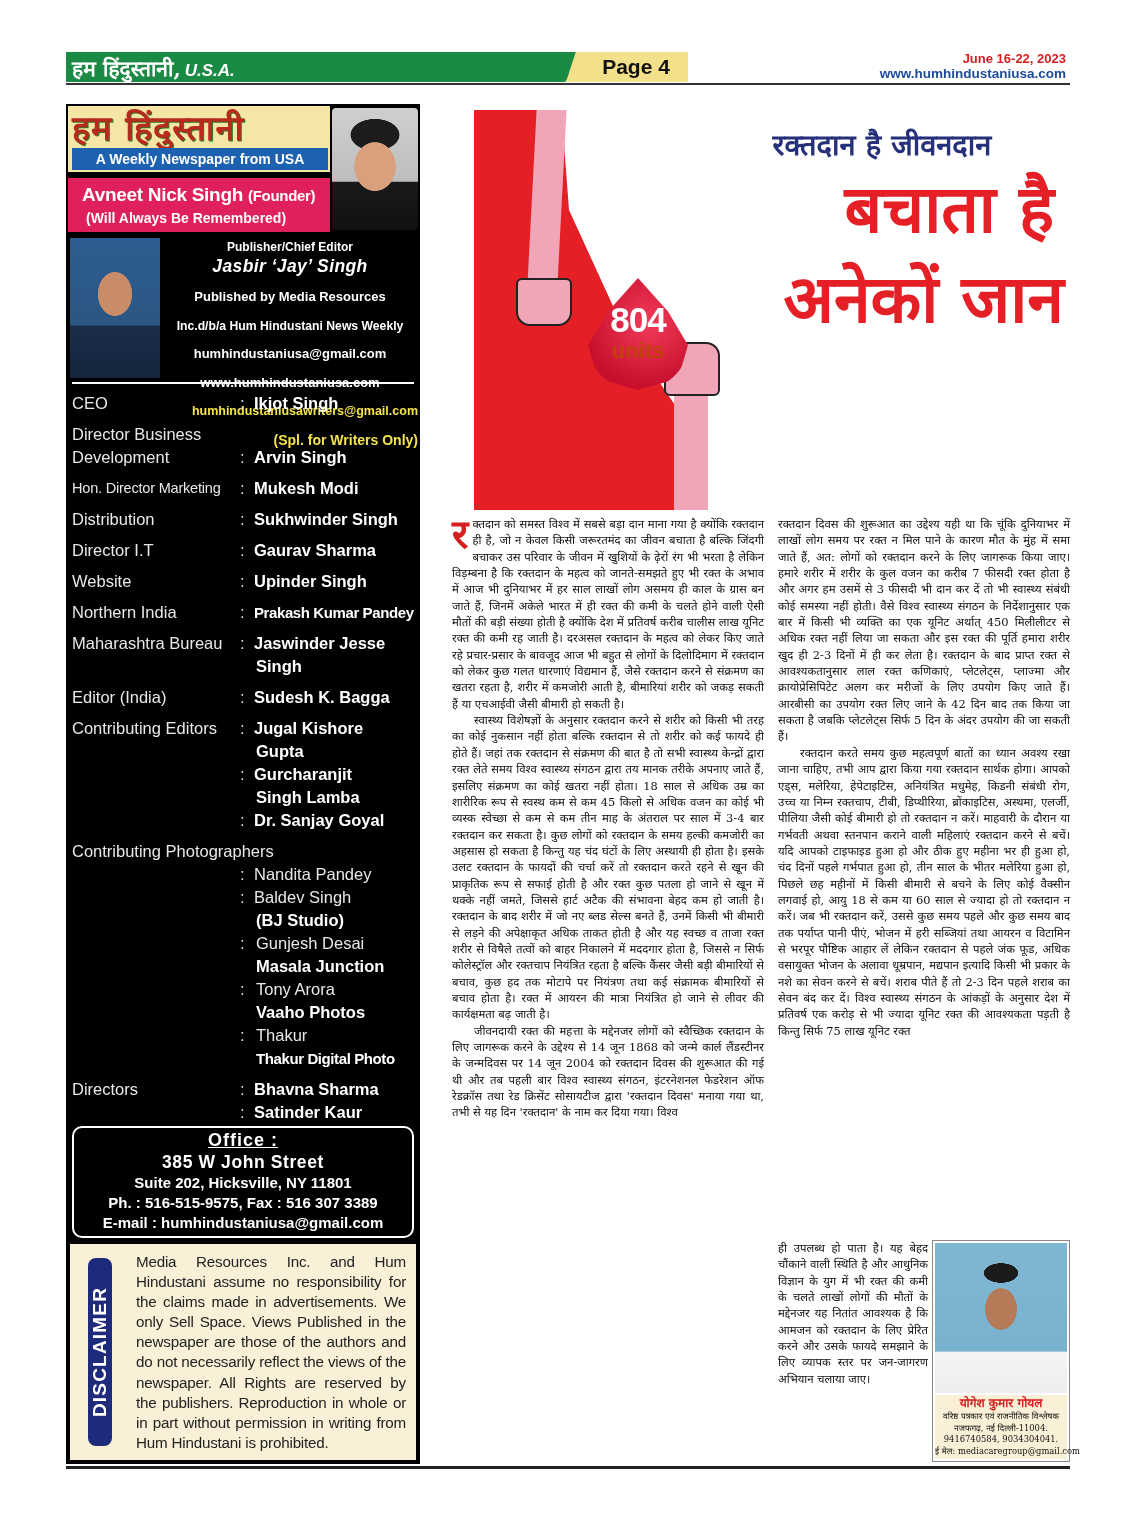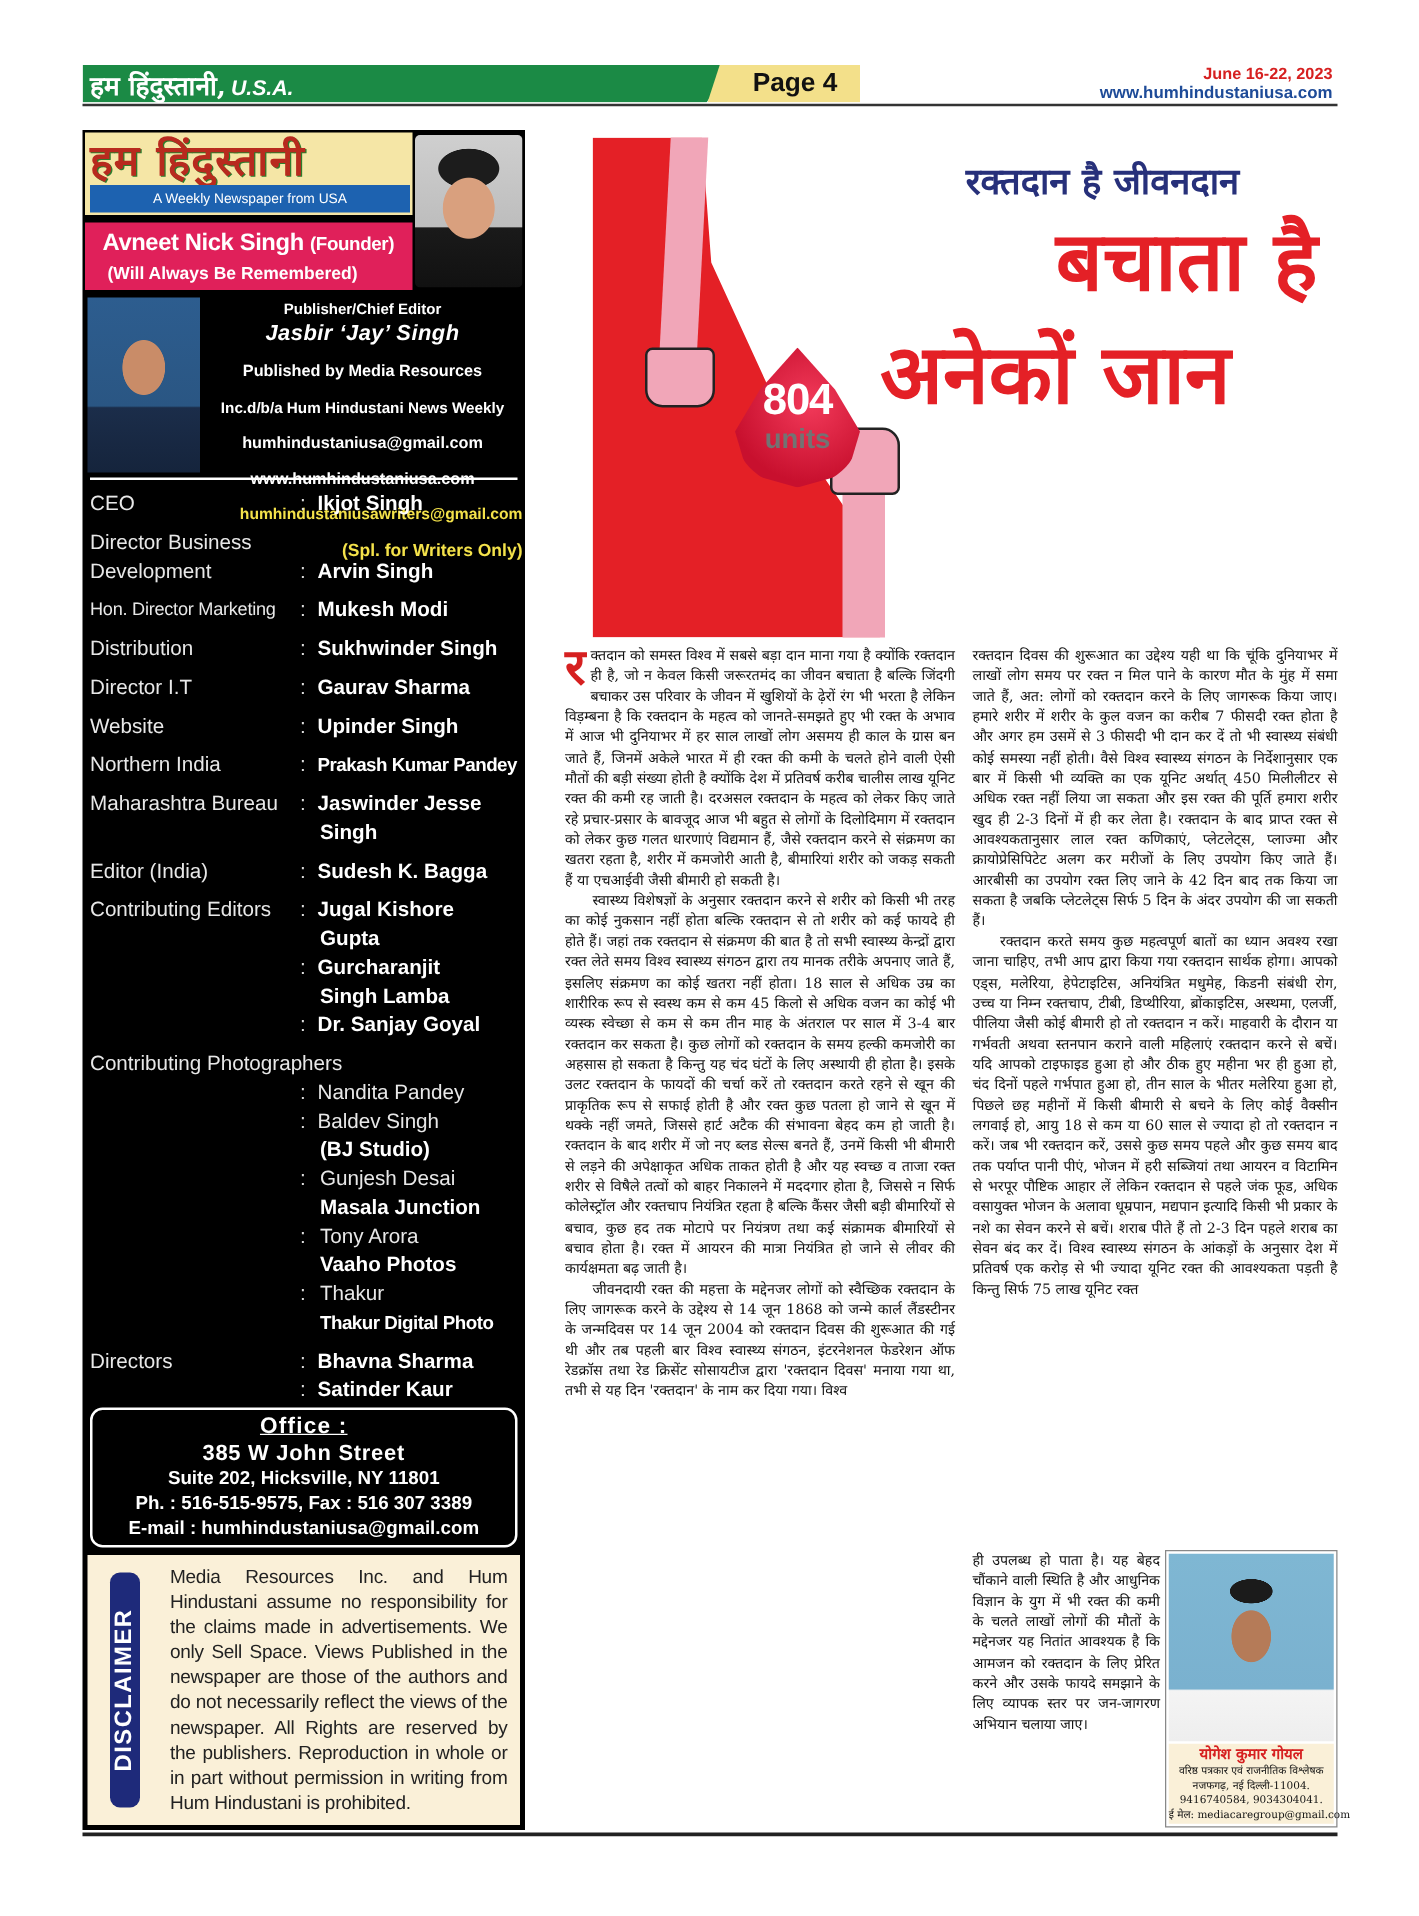--- a/index.html
+++ b/index.html
@@ -21,21 +21,21 @@
   .mh-url  { position: absolute; right: 4px; top: 14px; color: #1e4b98; font-weight: bold; font-size: 13.5px; }
   .mh-rule { position: absolute; left: 0; top: 31px; width: 1004px; height: 2px; background: #333; }
 
   
   .sidebar { position: absolute; left: 66px; top: 104px; width: 354px; height: 1360px; background: #000; }
   .brand-box { position: absolute; left: 2px; top: 2px; width: 262px; height: 66px; background: #f5e6a6; }
   .brand-hindi { position: absolute; left: 4px; top: -2px; font-family: "DejaVu Serif", serif; font-weight: bold;
                  font-size: 34px; color: #b82a1e; letter-spacing: 1px; white-space: nowrap;
                  text-shadow: 1px 1px 0 #2d7d2d; }
   .brand-tag { position: absolute; left: 4px; top: 42px; width: 256px; height: 22px; background: #1d62b0;
-               color: #fff; font-weight: normal; font-size: 11px; text-align: center; line-height: 22px; }
+               color: #fff; font-weight: bold; font-size: 14px; text-align: center; line-height: 22px; }
   .founder-box { position: absolute; left: 2px; top: 74px; width: 262px; height: 54px; background: #e0205a; }
   .founder-name { position: absolute; left: 14px; top: 6px; color: #fff; font-weight: bold; font-size: 19px;
                   font-family: "Liberation Sans", sans-serif; white-space: nowrap; letter-spacing: -0.3px; }
   .founder-name .tag { font-size: 15px; font-weight: bold; }
   .founder-sub { position: absolute; left: 18px; top: 32px; color: #fff; font-weight: bold; font-size: 14px; white-space: nowrap; }
   .founder-photo { position: absolute; left: 266px; top: 4px; width: 86px; height: 122px; background:
                    radial-gradient(ellipse 34px 40px at 50% 48%, #d9a07e 60%, transparent 62%),
                    radial-gradient(ellipse 40px 26px at 50% 22%, #1c1c1c 60%, transparent 62%),
                    linear-gradient(180deg, #cfcfcf 0%, #bdbdbd 60%, #1a1a1a 61%, #111 100%);
                    border-radius: 4px; }
@@ -87,27 +87,27 @@
                 border-radius: 6px 6px 14px 14px; border: 2px solid #222; }
   .hero-arm2 { position: absolute; left: 200px; top: 278px; width: 34px; height: 122px; background: #f1a6b8; }
   .hero-fist2 { position: absolute; left: 190px; top: 232px; width: 56px; height: 54px; background: #f1a6b8;
                 border-radius: 14px 14px 6px 6px; border: 2px solid #222; }
   .drop { position: absolute; left: 114px; top: 168px; width: 100px; height: 112px; }
   .drop .shape { position: absolute; inset: 0; background: radial-gradient(circle at 60% 40%, #f23a5a, #c8102e 70%);
                  border-radius: 50% 50% 50% 50% / 60% 60% 40% 40%;
                  clip-path: polygon(50% 0, 80% 30%, 100% 60%, 90% 90%, 50% 100%, 10% 90%, 0 60%, 20% 30%); }
   .drop .num { position: absolute; left: 0; right: 0; top: 22px; text-align: center; color: #fff; font-weight: bold;
                font-size: 35px; letter-spacing: -1px; }
-  .drop .unit { position: absolute; left: 0; right: 0; top: 60px; text-align: center; color: #737373; font-weight: bold;
+  .drop .unit { position: absolute; left: 0; right: 0; top: 60px; text-align: center; color: #c2410c; font-weight: bold;
                 font-size: 22px; }
   .hero-sub { position: absolute; left: 238px; top: 14px; width: 340px; text-align: center; color: #27307a;
               font-family: "DejaVu Sans", sans-serif; font-weight: bold; font-size: 29px; white-space: nowrap; }
   .hero-h1 { position: absolute; left: 240px; top: 60px; width: 340px; text-align: right; color: #e42026;
              font-family: "DejaVu Sans", sans-serif; font-weight: bold; font-size: 66px; line-height: 80px; white-space: nowrap; }
-  .hero-h2 { position: absolute; left: 230px; top: 150px; width: 360px; text-align: left; color: #e42026;
+  .hero-h2 { position: absolute; left: 230px; top: 150px; width: 360px; text-align: right; color: #e42026;
              font-family: "DejaVu Sans", sans-serif; font-weight: bold; font-size: 66px; line-height: 80px; white-space: nowrap; }
 
   .col { position: absolute; font-family: "DejaVu Serif", serif; font-size: 11.4px; line-height: 16.35px;
          text-align: justify; color: #111; }
   .col p { margin: 0; }
   .col p.ind { text-indent: 22px; }
   .col1 { left: 452px; top: 516px; width: 312px; }
   .col2 { left: 778px; top: 516px; width: 292px; }
   .dropcap { float: left; font-size: 40px; line-height: 32px; color: #d62020; font-weight: bold; margin: 2px 4px 0 0;
              font-family: "DejaVu Sans", sans-serif; }

